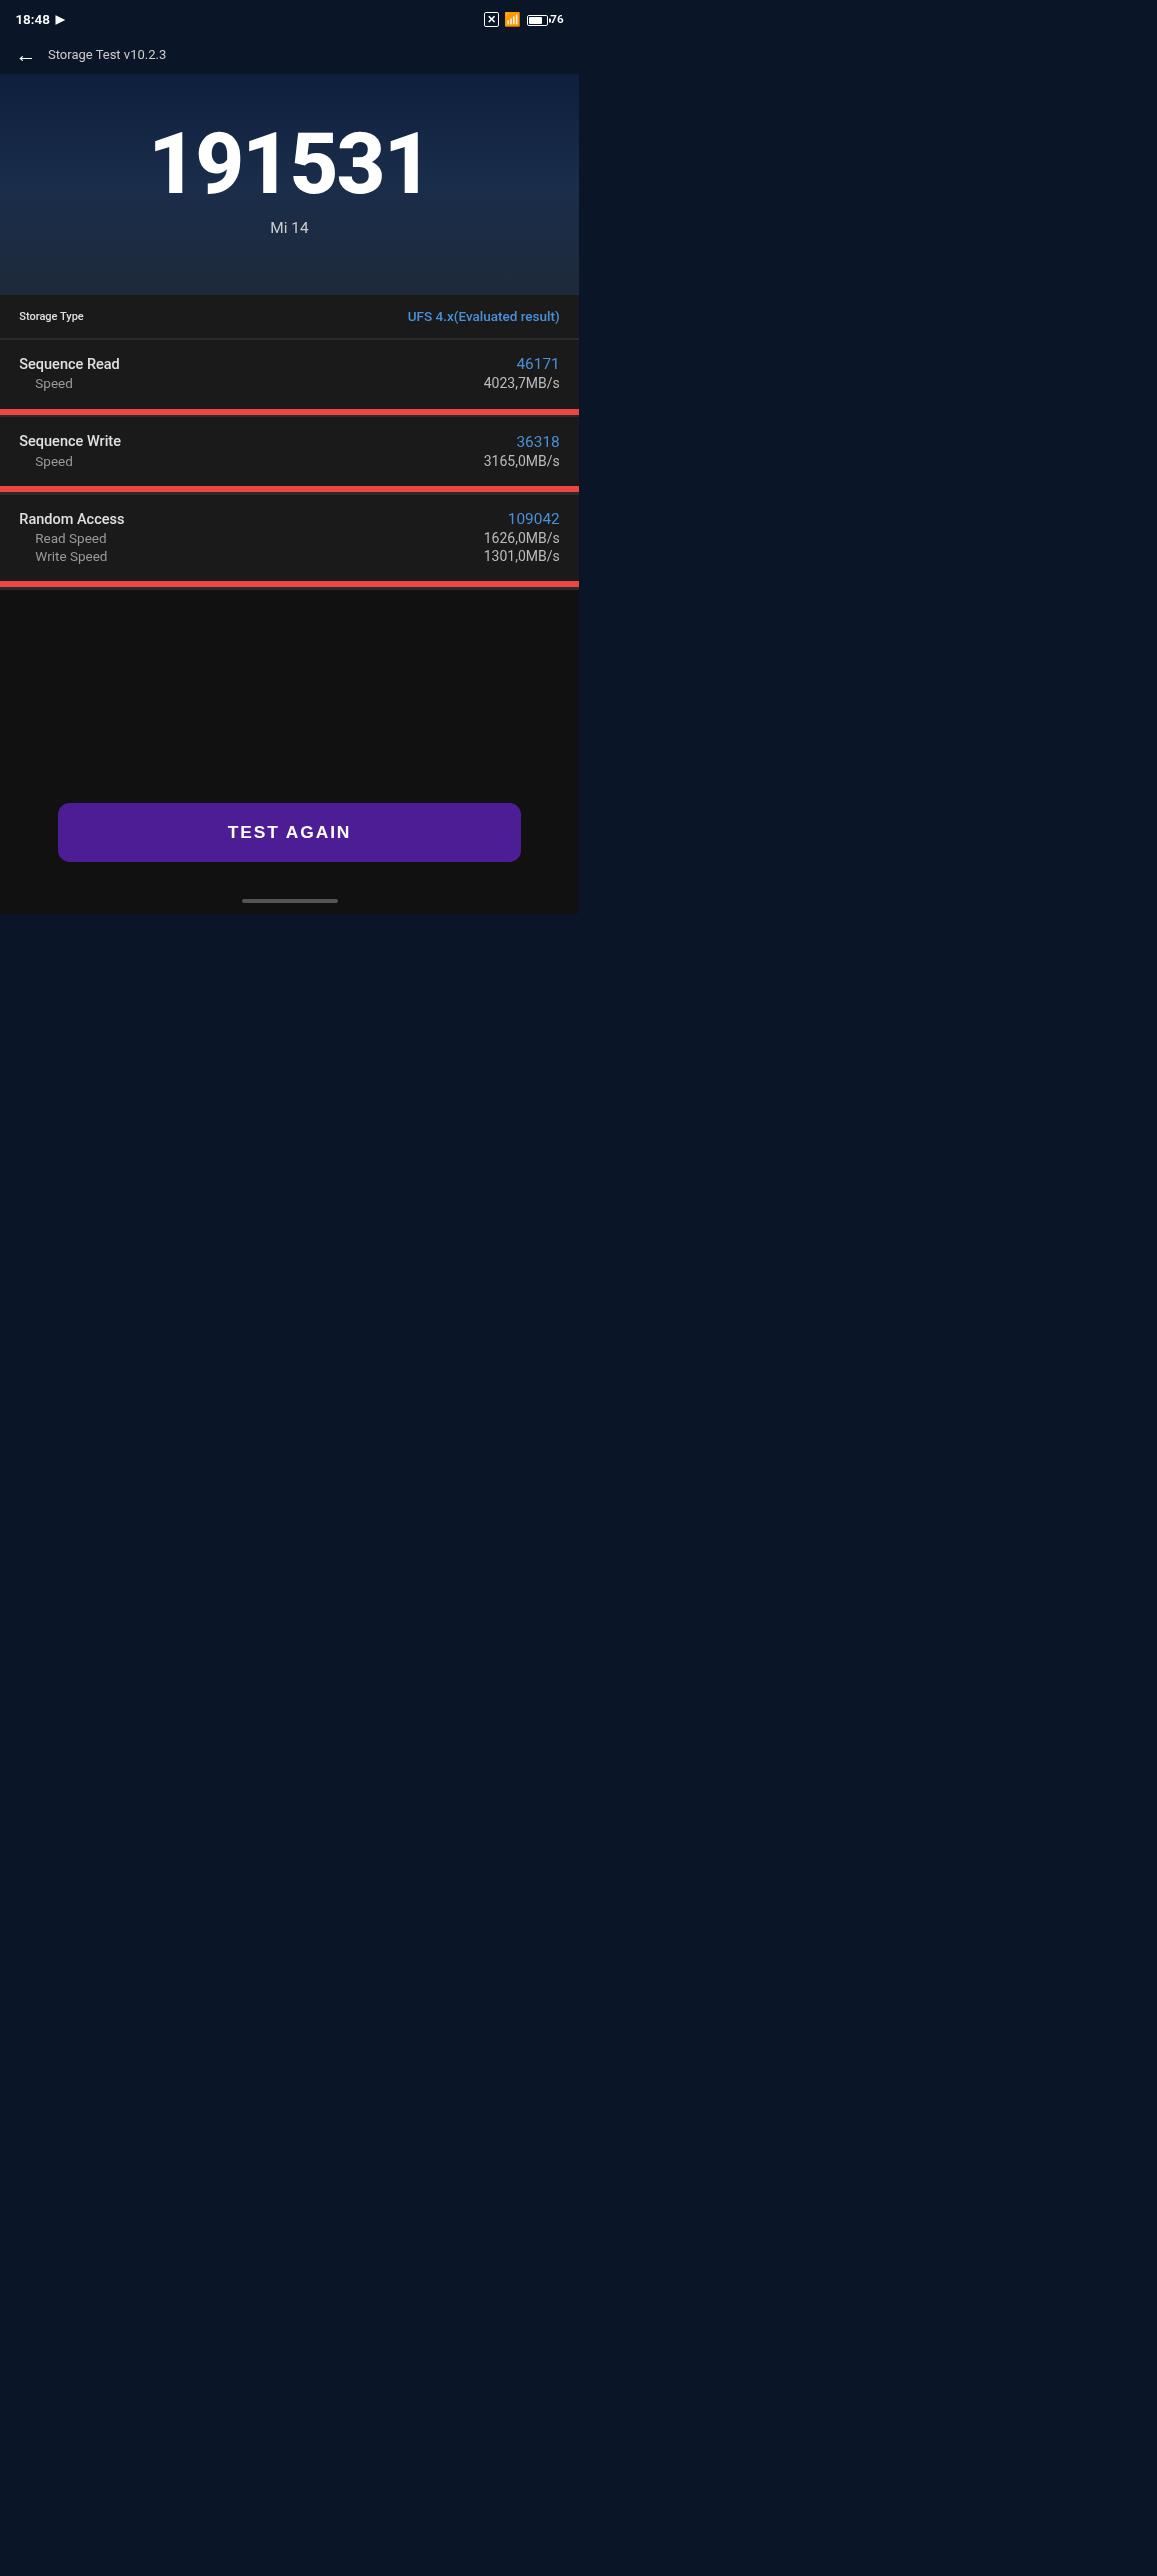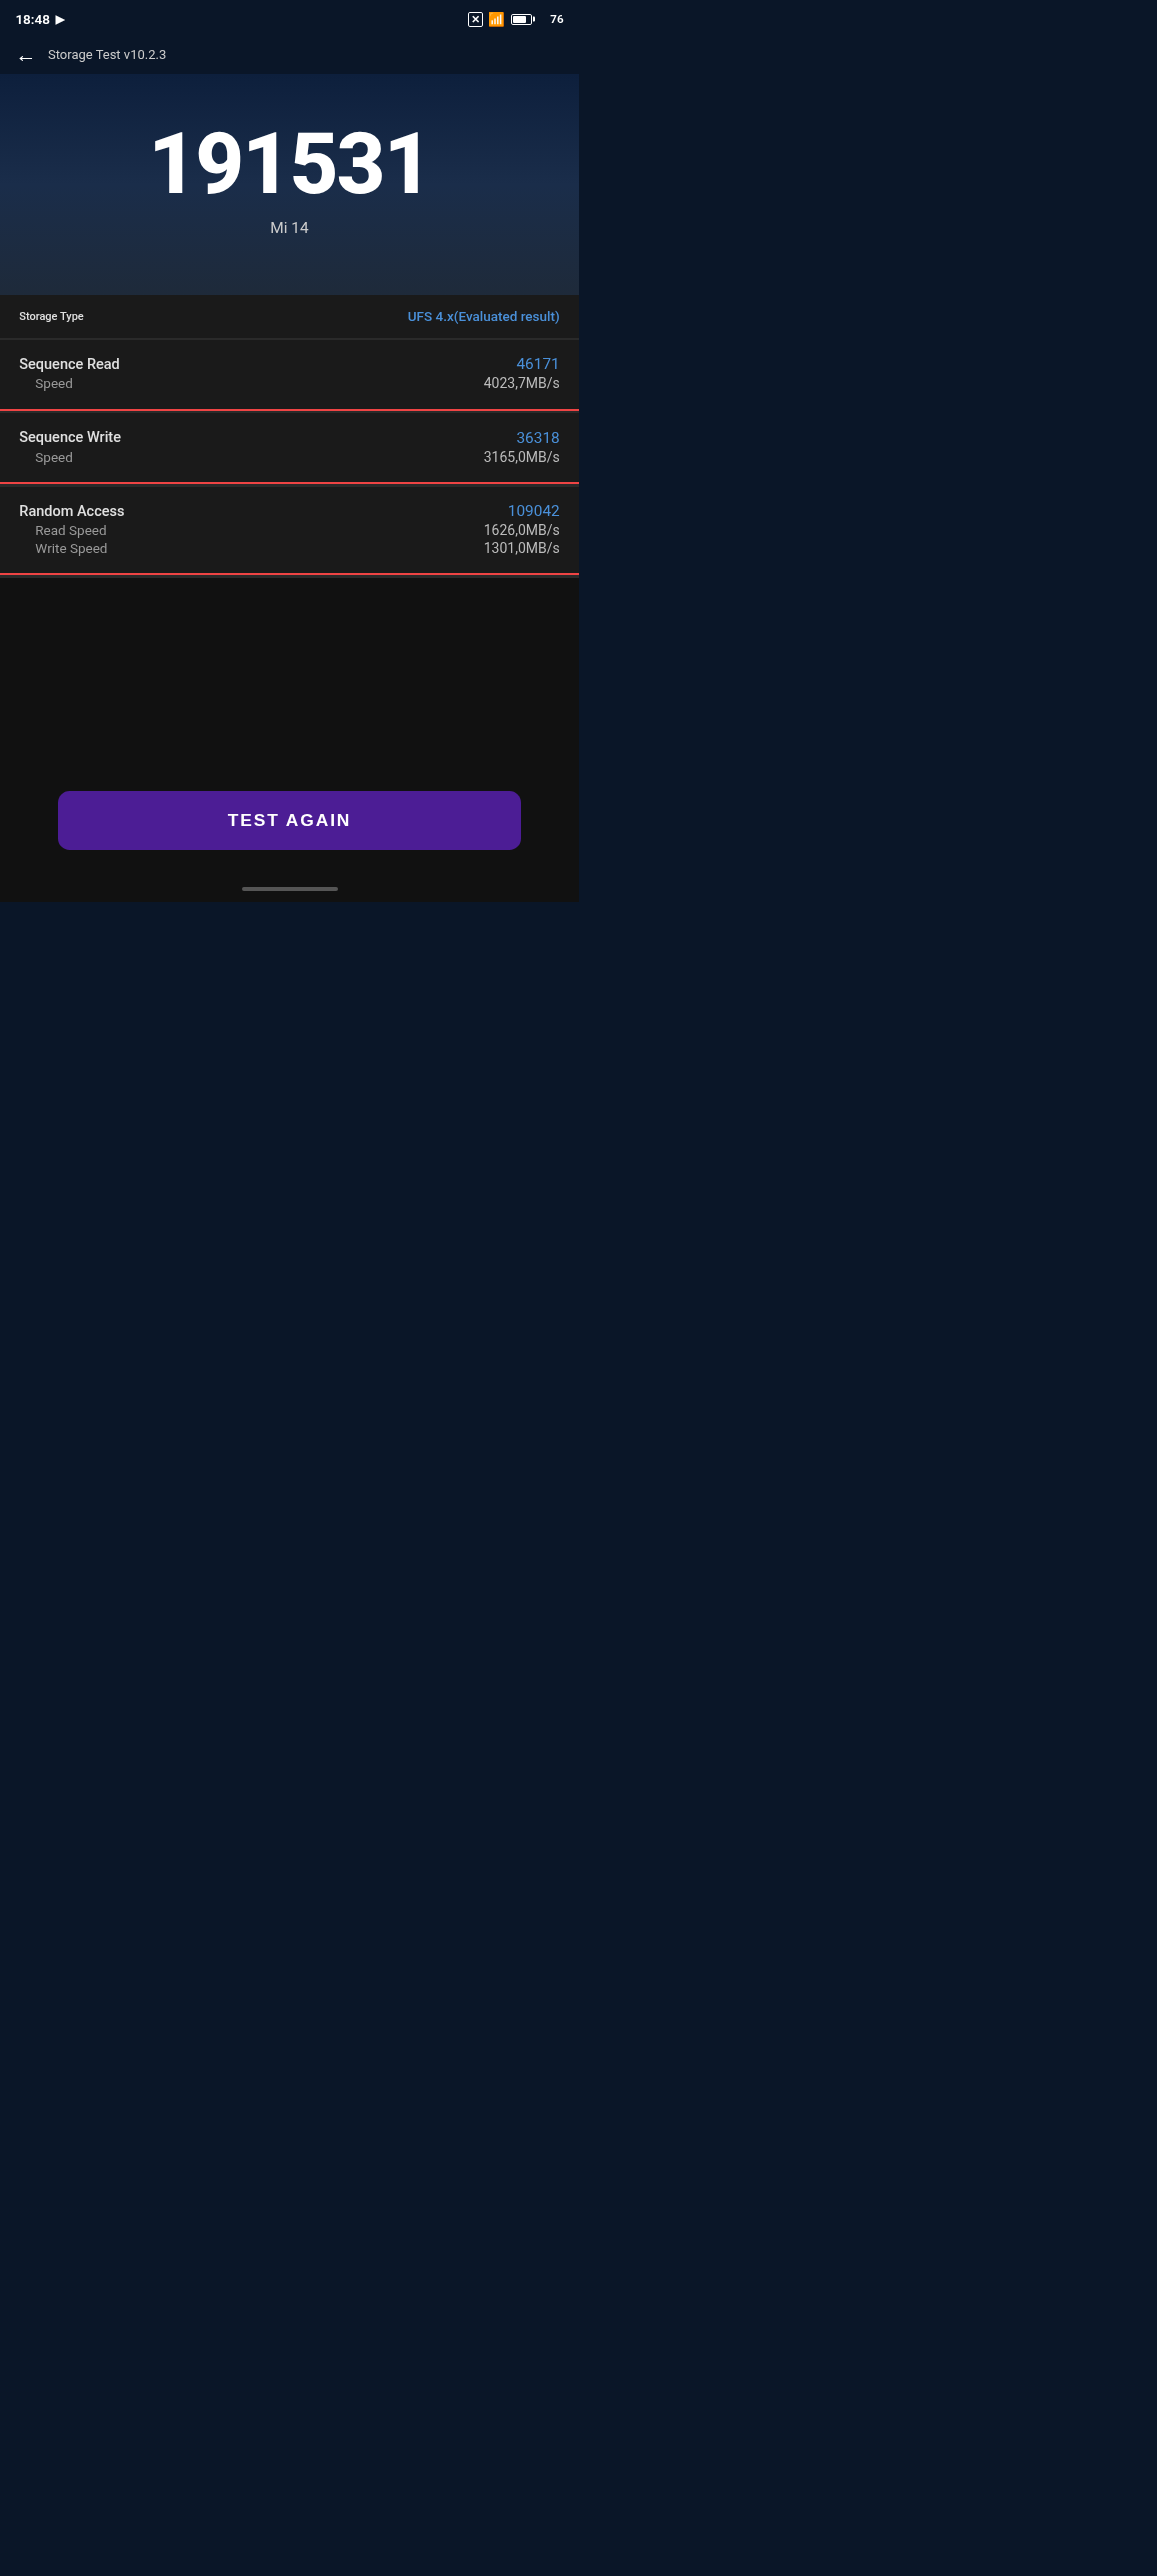--- a/index.html
+++ b/index.html
@@ -37,22 +37,22 @@
 
     .status-right {
       display: flex;
       align-items: center;
       gap: 5.8px;
       font-size: 11.6px;
     }
 
     .battery-icon {
       display: flex;
-      align-items: center;
-      gap: 18px;
+      align-items: flex-end;
+      gap: 2px;
       font-size: 11.6px;
       font-weight: 600;
     }
 
     .battery-body {
       width: 21px;
       height: 11.6px;
       border: 1.4px solid white;
       border-radius: 1.9px;
       position: relative;
@@ -124,21 +124,21 @@
     }
 
     
     .results-section {
       background: #1a1a1a;
       flex: 1;
     }
 
     .result-row {
       padding: 15.4px 19.3px;
-      border-bottom: 2px solid #ef4444;
+      border-bottom: 6px solid #ef4444;
     }
 
     .result-row:last-child {
       border-bottom: none;
     }
 
     .result-line {
       display: flex;
       justify-content: space-between;
       align-items: center;

